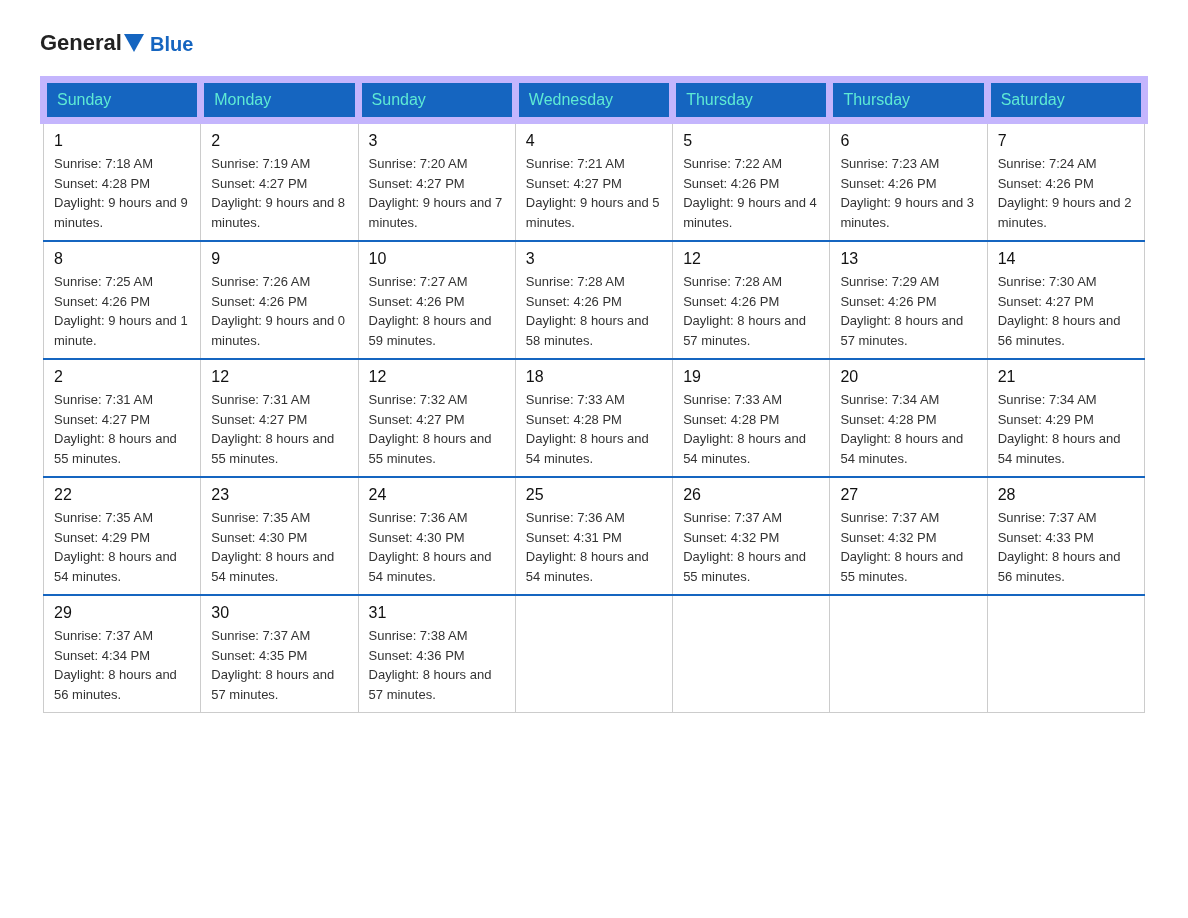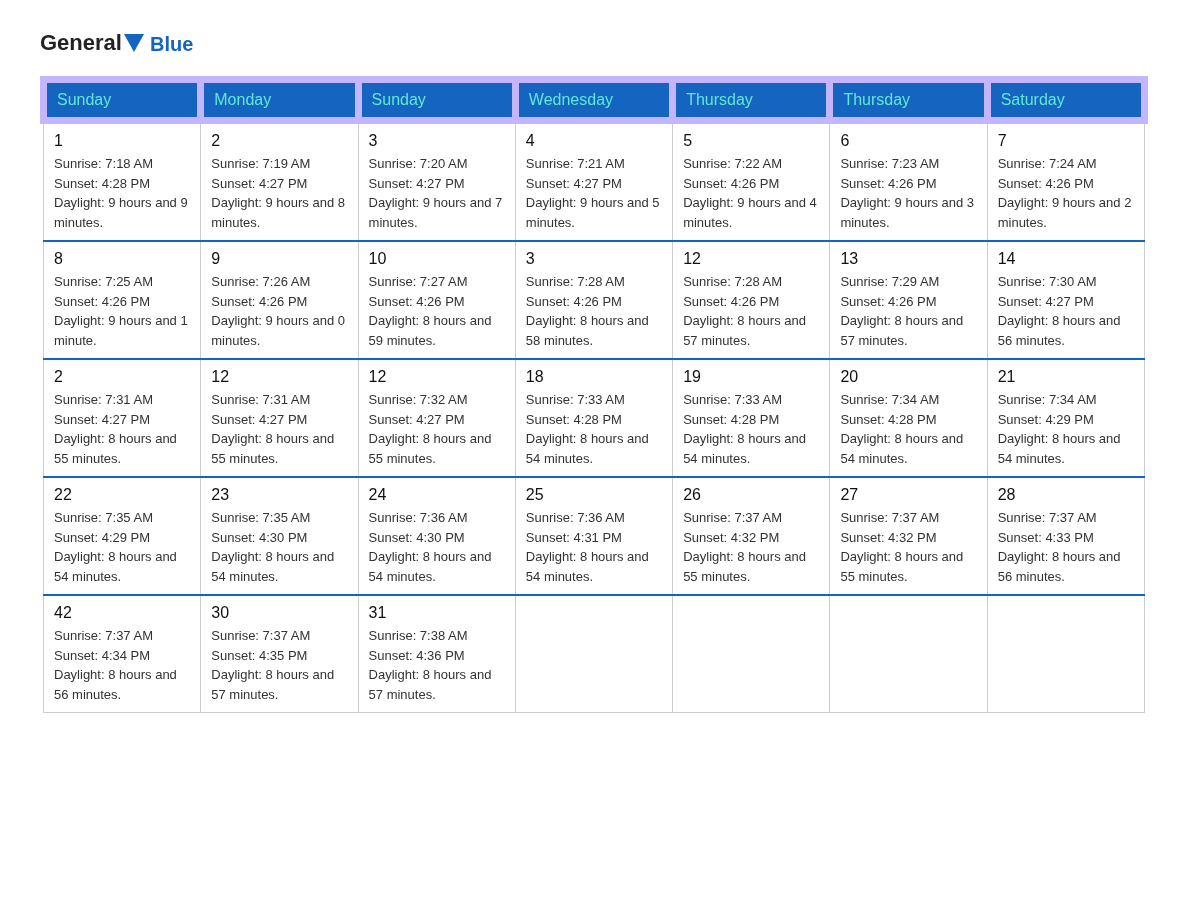--- a/index.html
+++ b/index.html
@@ -362,21 +362,21 @@
         <span class="day-num">28</span>
         <div class="day-info">
           Sunrise: 7:37 AM<br>
           Sunset: 4:33 PM<br>
           Daylight: 8 hours and 56 minutes.
         </div>
       </td>
       </tr>
       <tr>
         <td>
-        <span class="day-num">42</span>
+        <span class="day-num">29</span>
         <div class="day-info">
           Sunrise: 7:37 AM<br>
           Sunset: 4:34 PM<br>
           Daylight: 8 hours and 56 minutes.
         </div>
       </td>
         <td>
         <span class="day-num">30</span>
         <div class="day-info">
           Sunrise: 7:37 AM<br>

